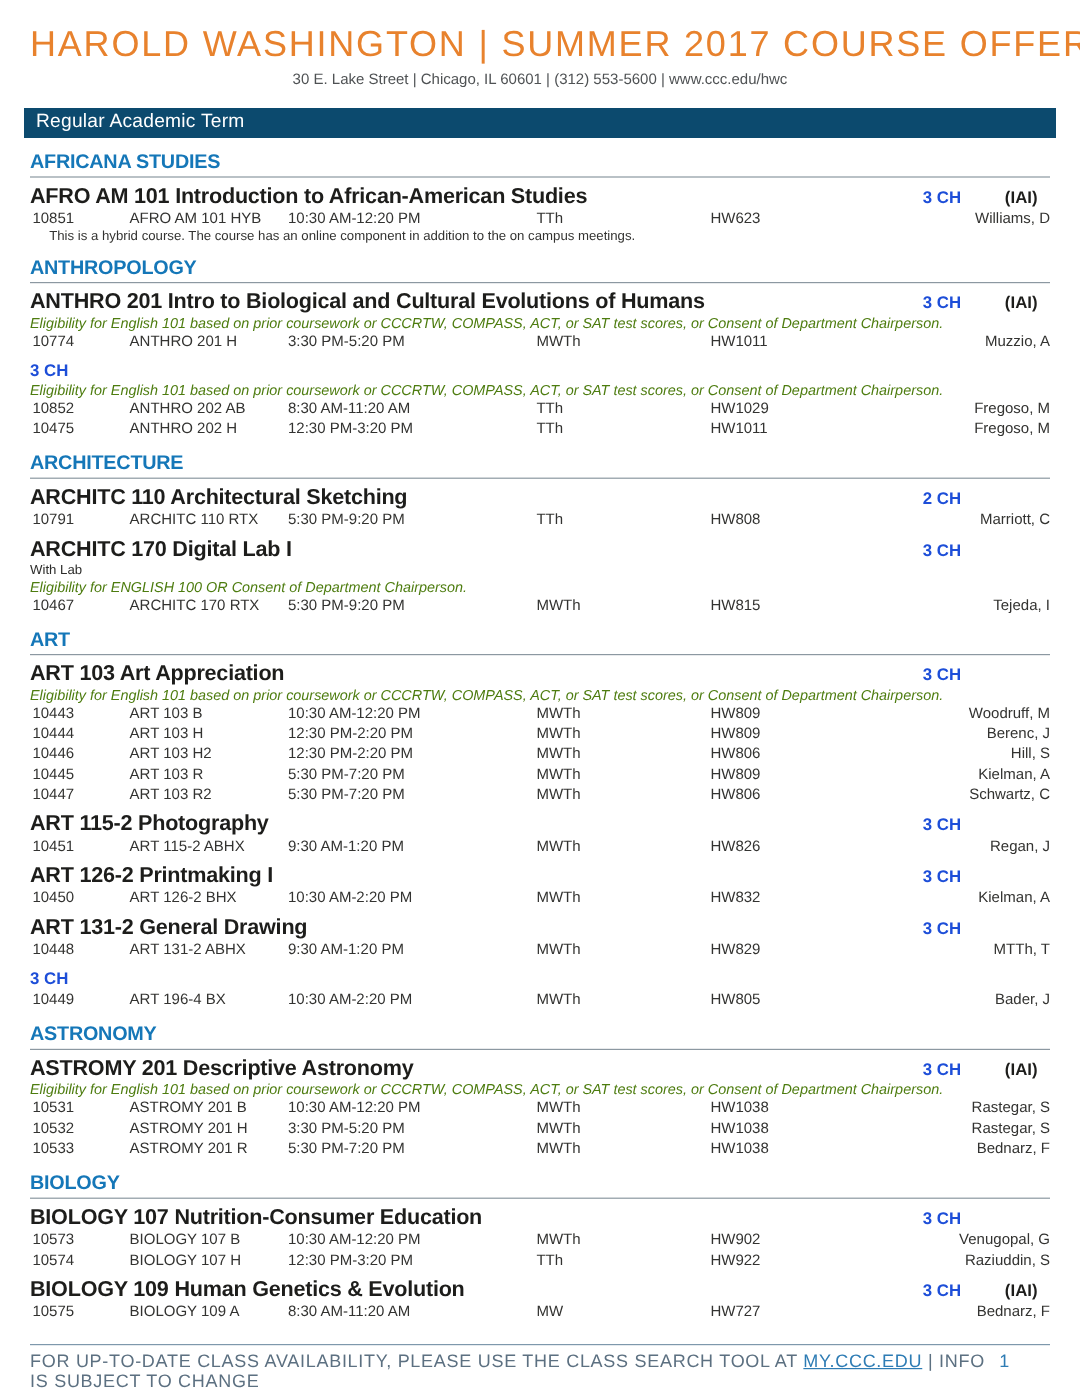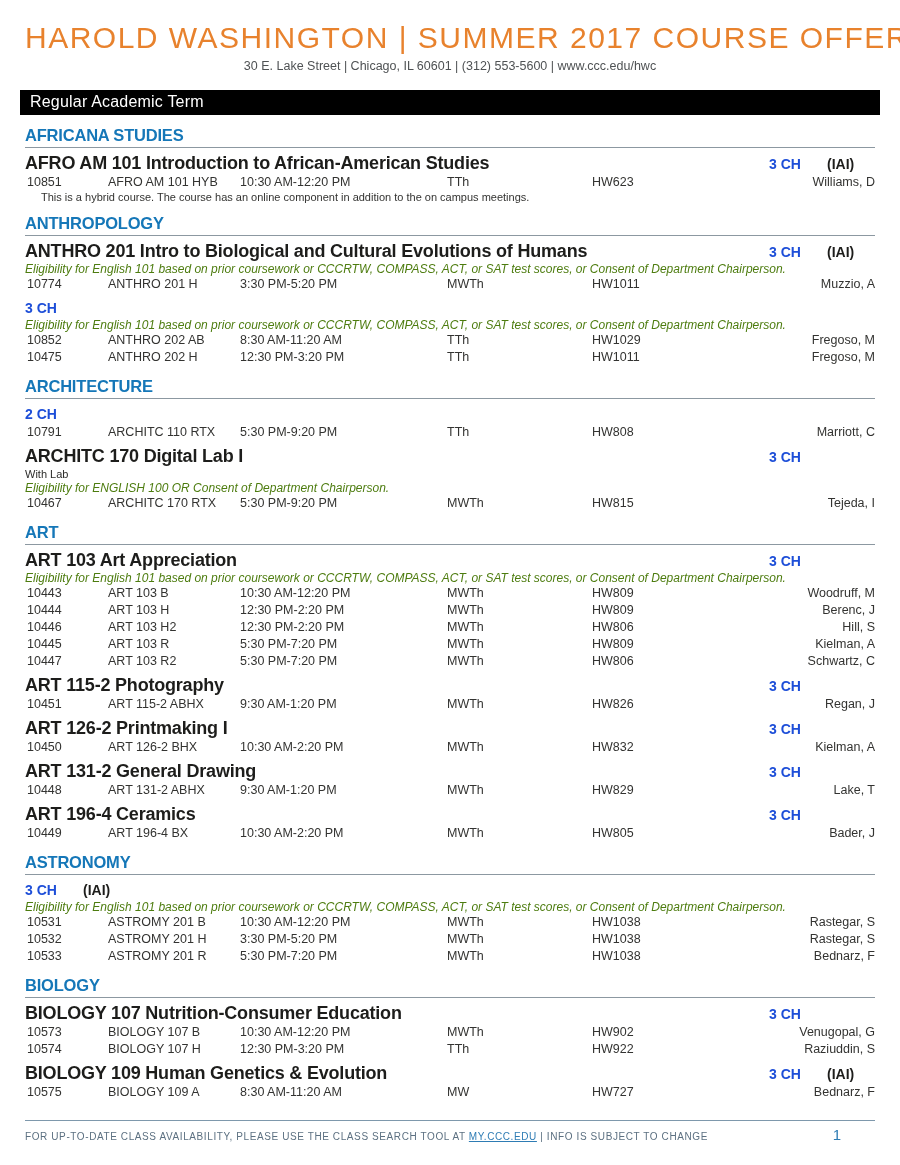--- a/index.html
+++ b/index.html
@@ -26,21 +26,21 @@
   .masthead-address {
     margin-top: 5px;
     color: #4f5254;
     font-size: 12.5px;
     line-height: 15px;
   }
 
   
   .term-banner {
     margin: 16px -5px 0 -5px;
-    background: #000000;
+    background: #0c4a6e;
     color: #ffffff;
     font-size: 16px;
     letter-spacing: 0.2px;
     padding: 3px 10px 4px 10px;
     line-height: 18px;
   }
 
   
   .section { margin-top: 11px; }
   .section-title {
@@ -65,21 +65,21 @@
   }
   .course-credits {
     width: 58px;
     font-size: 14px;
     font-weight: bold;
     color: #1d4ed8;
     white-space: nowrap;
   }
   .course-iai {
     width: 48px;
-    text-align: left;
+    text-align: center;
     font-size: 14px;
     font-weight: bold;
     color: #1d1d1b;
     white-space: nowrap;
   }
   .note-plain  { font-size: 11px; line-height: 14px; color: #2b2b29; }
   .note-italic { font-size: 12px; line-height: 14px; color: #4d7c0f; font-style: italic; }
 
   .row {
     display: grid;
@@ -103,21 +103,21 @@
   .footer {
     position: absolute;
     left: 25px; right: 25px; top: 1120px;
     border-top: 1.5px solid #7e98ac;
     padding-top: 5px;
     display: flex;
     align-items: baseline;
   }
   .footer-text {
     flex: 1;
-    font-size: 10px;
+    font-size: 15px;
     letter-spacing: 0.6px;
     color: #5c7081;
     text-transform: uppercase;
   }
   .footer-link {
     color: #2e7cb4;
     text-decoration: underline;
     cursor: pointer;
   }
   .page-number {
@@ -217,20 +217,21 @@
 </div>
   </div>
 </div>
   </div>
 
   <div class="section">
     <div class="section-title">ARCHITECTURE</div>
     <div>
   <div class="course">
     <div class="course-header">
+      <span class="course-title">ARCHITC 110 Architectural Sketching</span>
       <span class="course-credits">2 CH</span>
       <span class="course-iai"></span>
     </div>
     <div></div>
     <div>
   <div class="row">
     <span class="c-crn">10791</span>
     <span class="c-code">ARCHITC 110 RTX</span>
     <span class="c-time">5:30 PM-9:20 PM</span>
     <span class="c-days">TTh</span>
@@ -369,28 +370,27 @@
       <span class="course-iai"></span>
     </div>
     <div></div>
     <div>
   <div class="row">
     <span class="c-crn">10448</span>
     <span class="c-code">ART 131-2 ABHX</span>
     <span class="c-time">9:30 AM-1:20 PM</span>
     <span class="c-days">MWTh</span>
     <span class="c-room">HW829</span>
-    <span class="c-instructor">Lake, T</span>
-  </div>
-</div>
-  </div>
-
-  <div class="course">
-    <div class="course-header">
-      <span class="course-title">ART 196-4 Ceramics</span>
+    <span class="c-instructor">MTTh, T</span>
+  </div>
+</div>
+  </div>
+
+  <div class="course">
+    <div class="course-header">
       <span class="course-credits">3 CH</span>
       <span class="course-iai"></span>
     </div>
     <div></div>
     <div>
   <div class="row">
     <span class="c-crn">10449</span>
     <span class="c-code">ART 196-4 BX</span>
     <span class="c-time">10:30 AM-2:20 PM</span>
     <span class="c-days">MWTh</span>
@@ -400,20 +400,21 @@
 </div>
   </div>
 </div>
   </div>
 
   <div class="section">
     <div class="section-title">ASTRONOMY</div>
     <div>
   <div class="course">
     <div class="course-header">
+      <span class="course-title">ASTROMY 201 Descriptive Astronomy</span>
       <span class="course-credits">3 CH</span>
       <span class="course-iai">(IAI)</span>
     </div>
     <div>
               <div class="note-italic">Eligibility for English 101 based on prior coursework or CCCRTW, COMPASS, ACT, or SAT test scores, or Consent of Department Chairperson.</div>
             </div>
     <div>
   <div class="row">
     <span class="c-crn">10531</span>
     <span class="c-code">ASTROMY 201 B</span>

